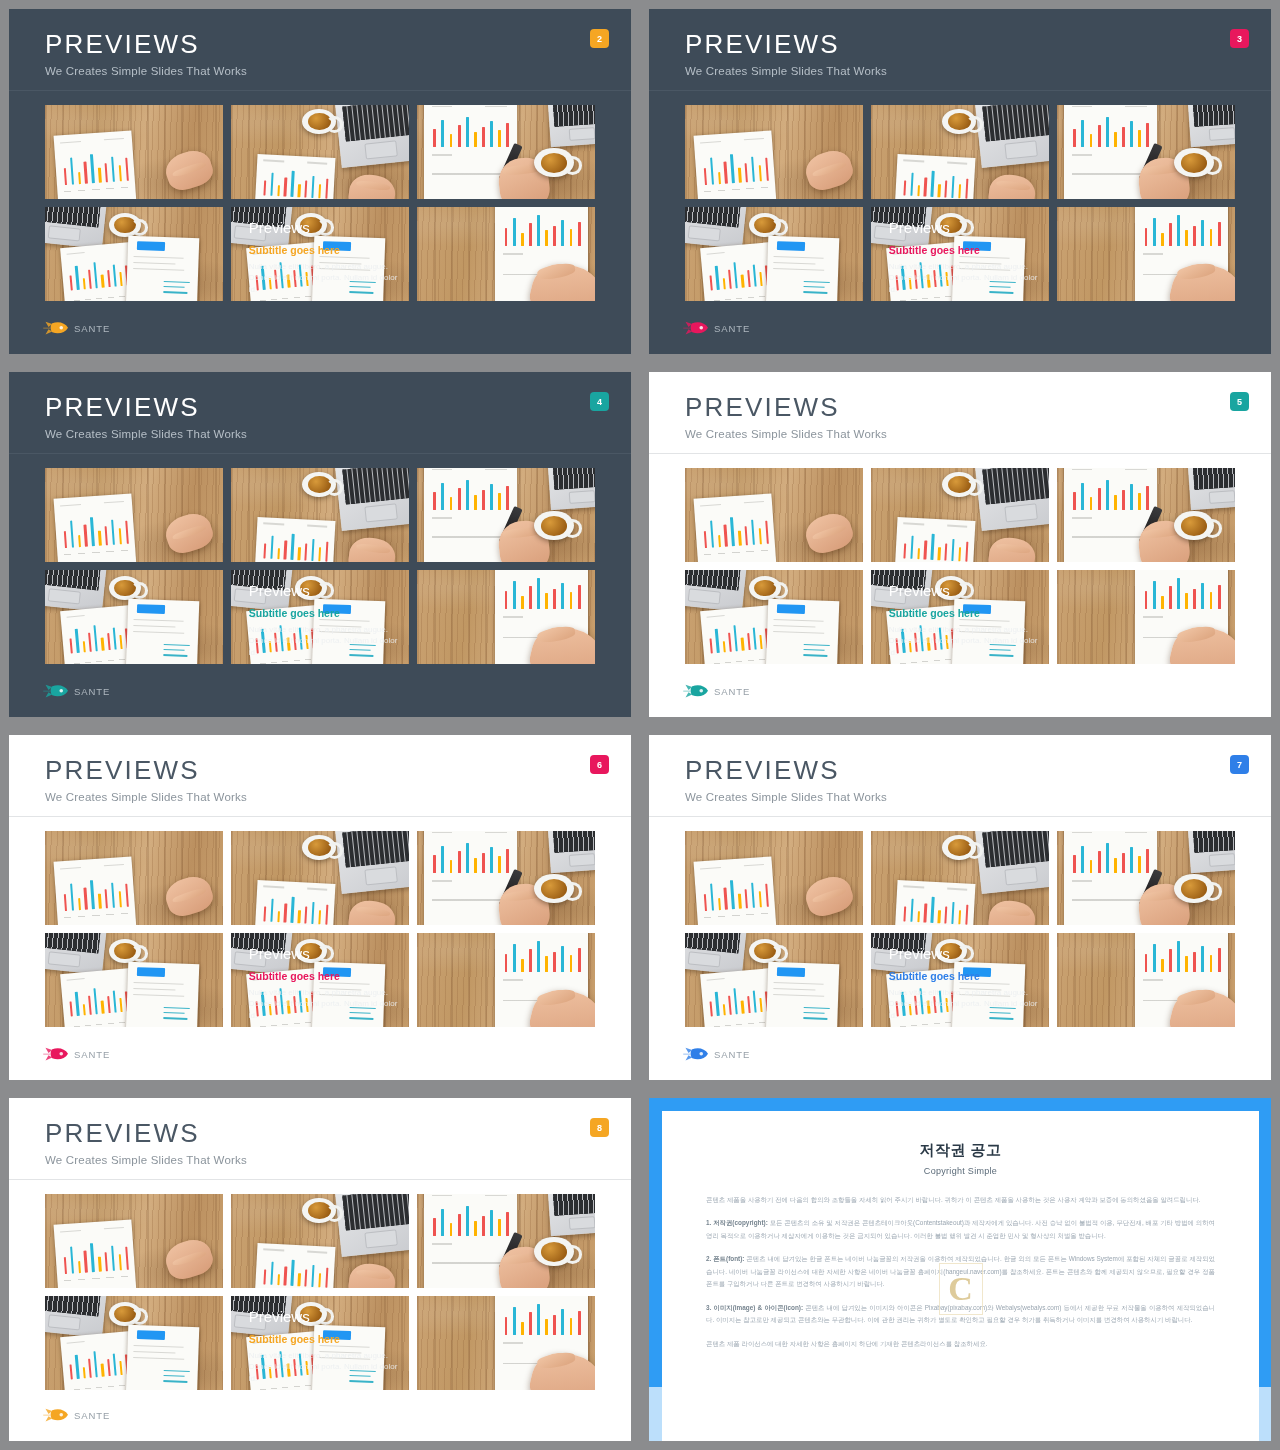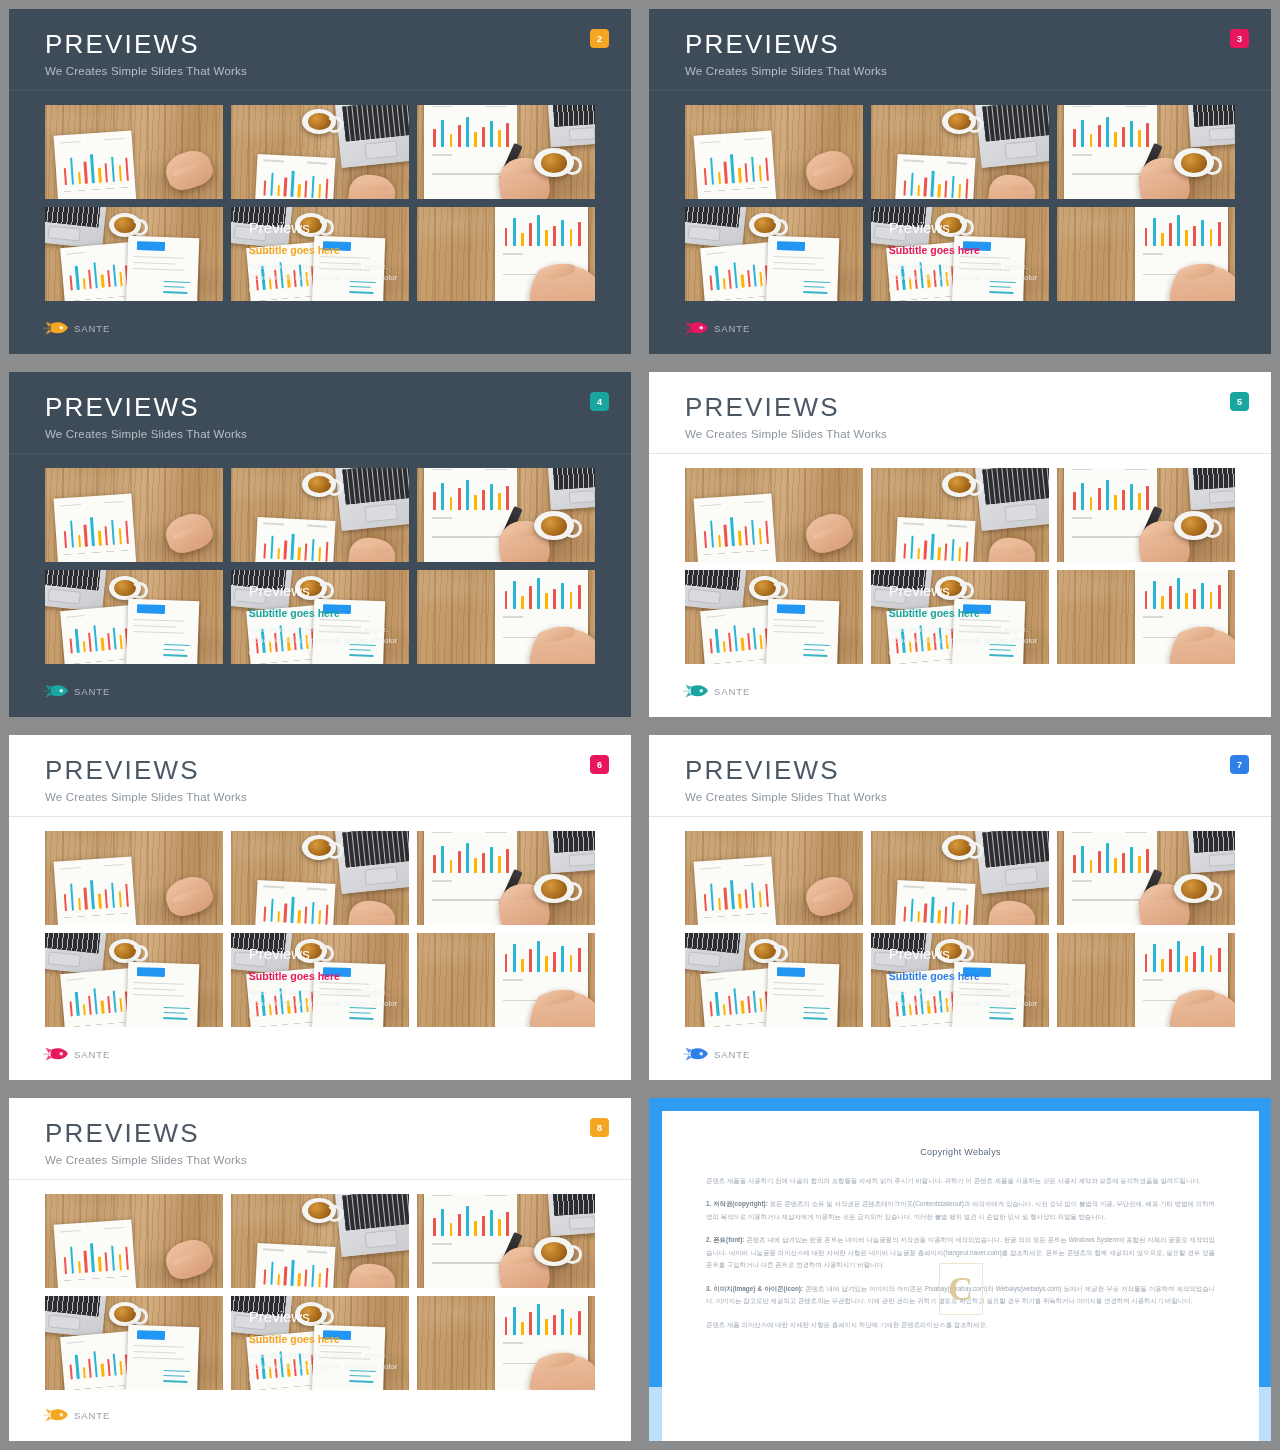--- a/index.html
+++ b/index.html
@@ -1703,21 +1703,22 @@
     <path d="M12 14 L3 18 L7 11 Z" fill="#f5a623" opacity=".8"></path>
     <path d="M0 9.5 L9 9.5" stroke="#f5a623" stroke-width="1.2" opacity=".55"></path>
   </svg>
         <span class="brand">SANTE</span>
       </div>
     </div>
   </div>
     <div class="slide" style="padding:9px">
     <div class="cr-outer">
       <div class="cr-page">
-        <div class="cr-h2">Copyright Webalys</div>
+        <div class="cr-h1">저작권 공고</div>
+        <div class="cr-h2">Copyright Simple</div>
         <div class="cr-body">
             <div class="cr-p">콘텐츠 제품을 사용하기 전에 다음의 합의와 조항들을 자세히 읽어 주시기 바랍니다. 귀하가 이 콘텐츠 제품을 사용하는 것은 사용자 계약과 보증에 동의하셨음을 알려드립니다.</div>
             <div class="cr-p"><b>1. 저작권(copyright):</b> 모든 콘텐츠의 소유 및 저작권은 콘텐츠테이크아웃(Contentstakeout)과 제작자에게 있습니다. 사전 승낙 없이 불법적 이용, 무단전재, 배포 기타 방법에 의하여 영리 목적으로 이용하거나 제삼자에게 이용하는 것은 금지되어 있습니다. 이러한 불법 행위 발견 시 준엄한 민사 및 형사상의 처벌을 받습니다.</div>
             <div class="cr-p"><b>2. 폰트(font):</b> 콘텐츠 내에 담겨있는 한글 폰트는 네이버 나눔글꼴의 저작권을 이용하여 제작되었습니다. 한글 외의 모든 폰트는 Windows System에 포함된 자체의 글꼴로 제작되었습니다. 네이버 나눔글꼴 라이선스에 대한 자세한 사항은 네이버 나눔글꼴 홈페이지(hangeul.naver.com)를 참조하세요. 폰트는 콘텐츠와 함께 제공되지 않으므로, 필요할 경우 정품 폰트를 구입하거나 다른 폰트로 변경하여 사용하시기 바랍니다.</div>
             <div class="cr-p"><b>3. 이미지(image) &amp; 아이콘(icon):</b> 콘텐츠 내에 담겨있는 이미지와 아이콘은 Pixabay(pixabay.com)와 Webalys(webalys.com) 등에서 제공한 무료 저작물을 이용하여 제작되었습니다. 이미지는 참고로만 제공되고 콘텐츠와는 무관합니다. 이에 관한 권리는 귀하가 별도로 확인하고 필요할 경우 허가를 취득하거나 이미지를 변경하여 사용하시기 바랍니다.</div>
             <div class="cr-p">콘텐츠 제품 라이선스에 대한 자세한 사항은 홈페이지 하단에 기재한 콘텐츠라이선스를 참조하세요.</div>
           </div>
         <div class="cr-watermark">C</div>
       </div>
     </div>

